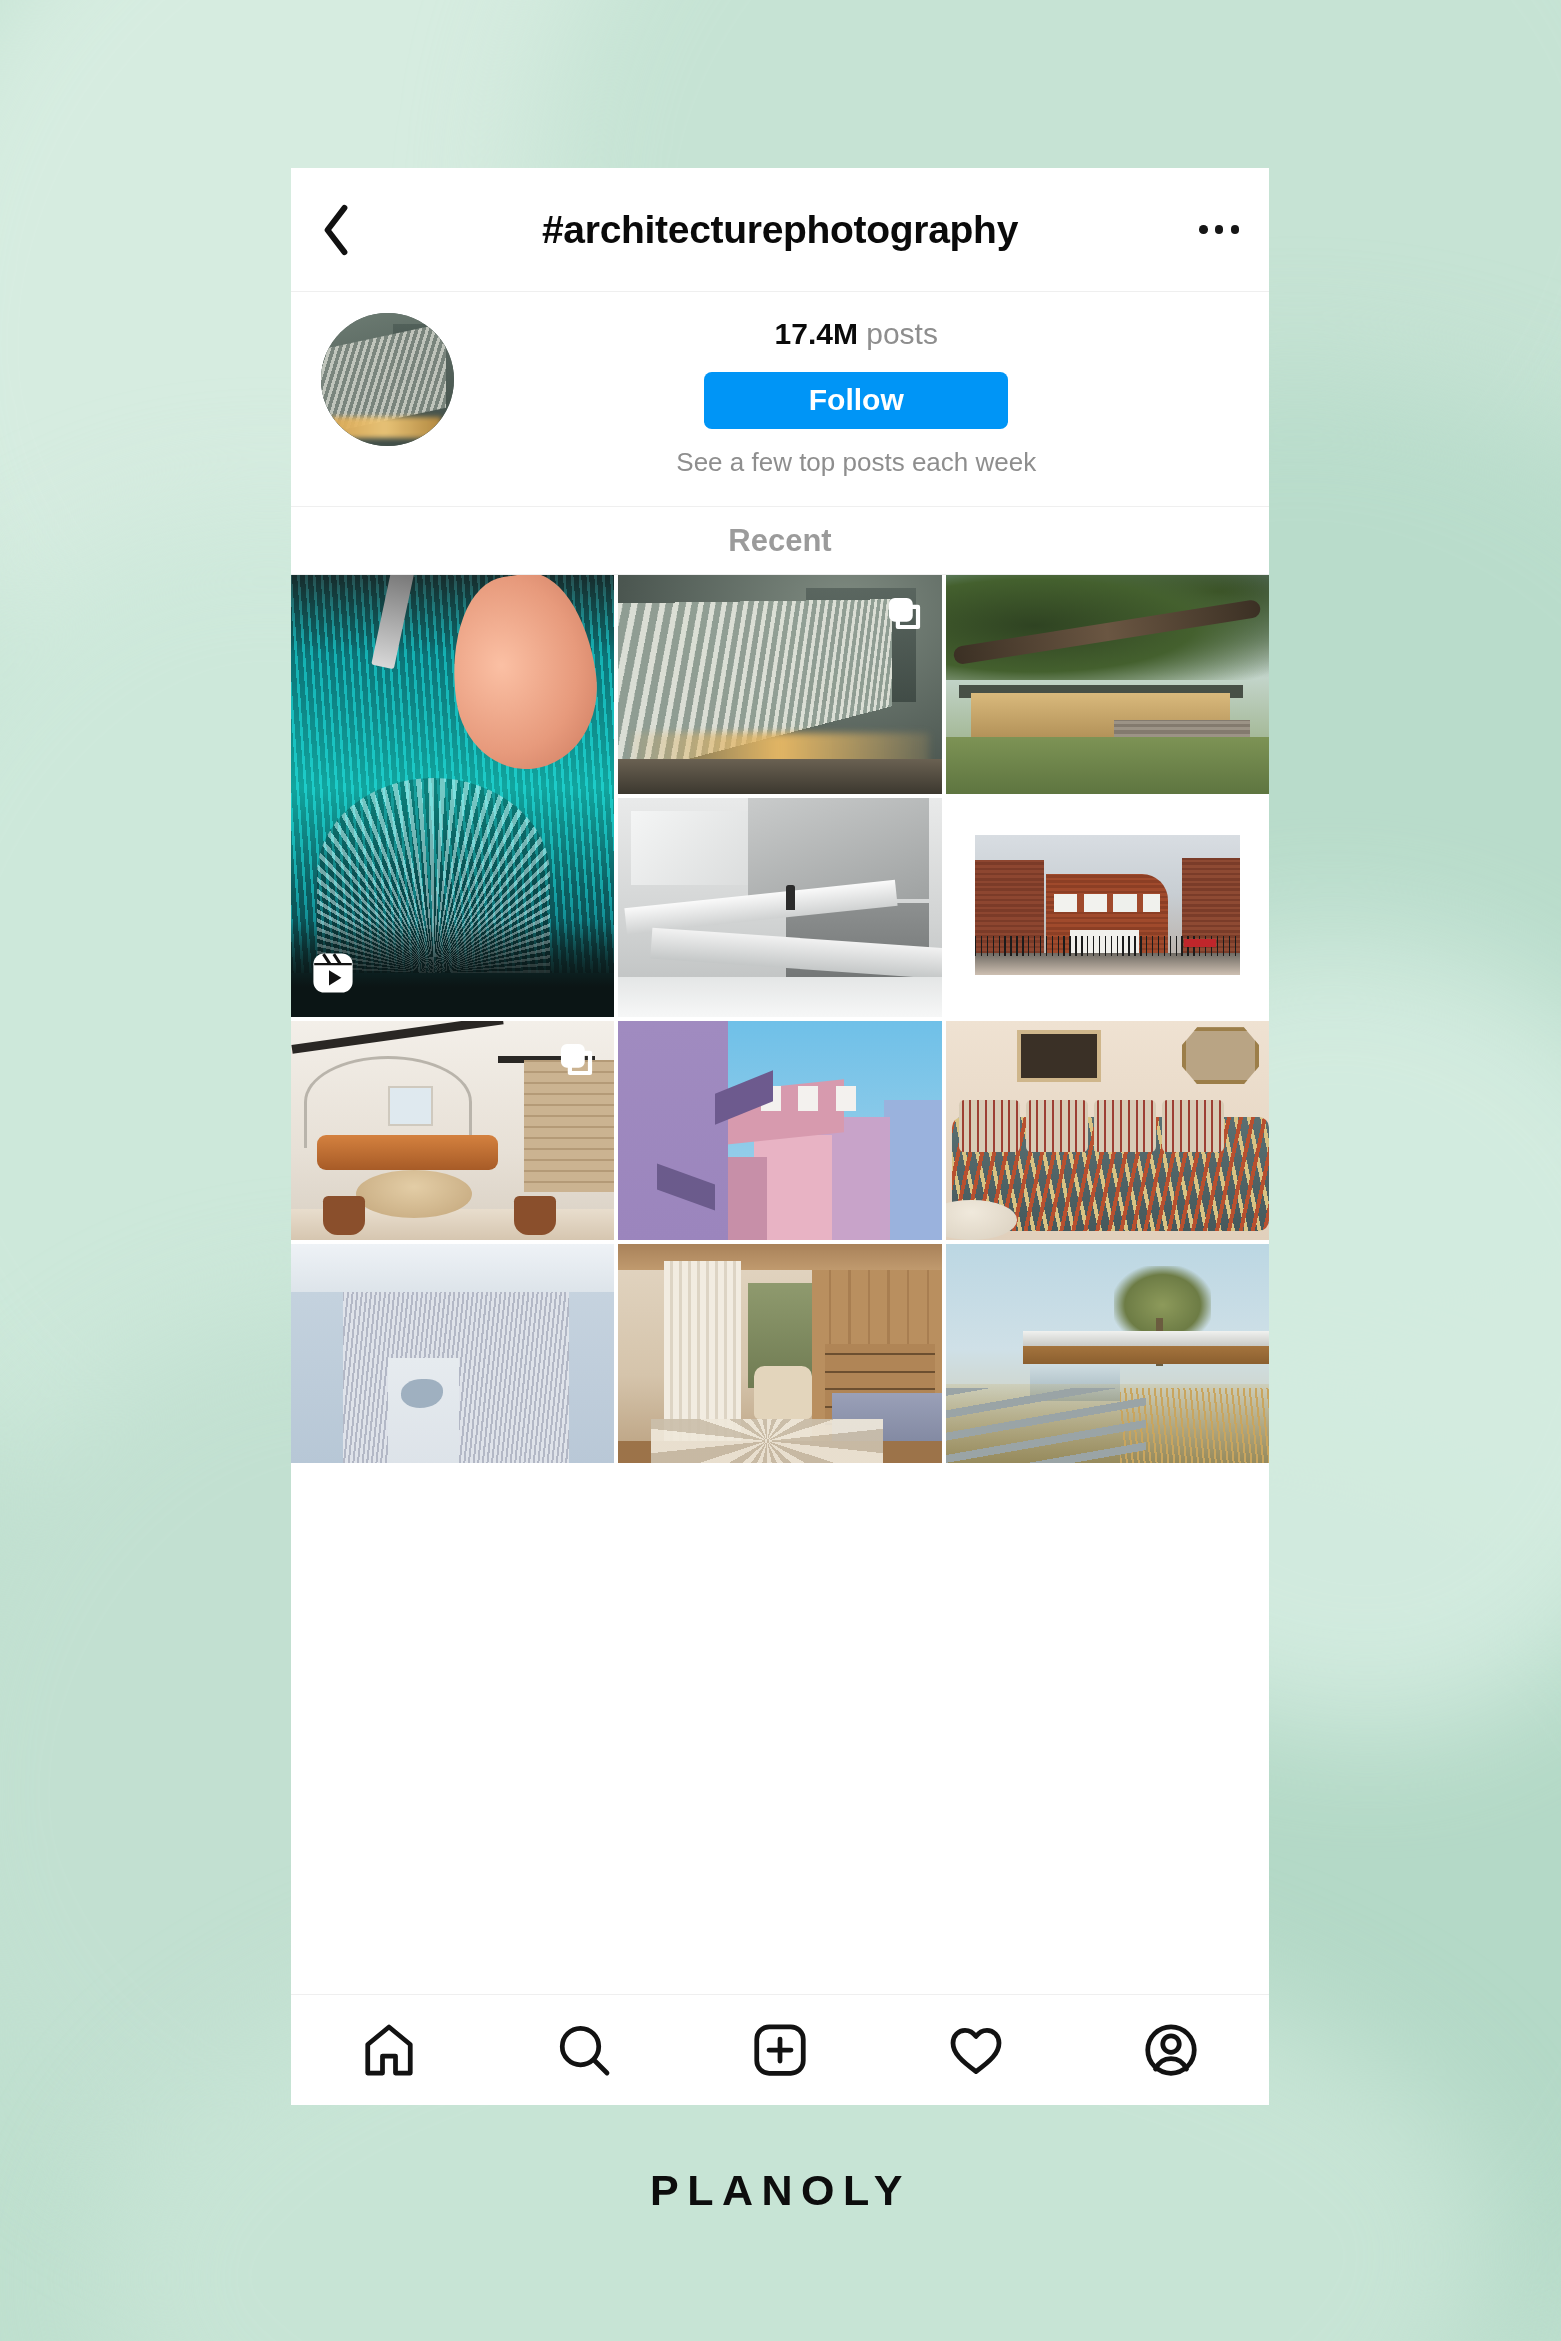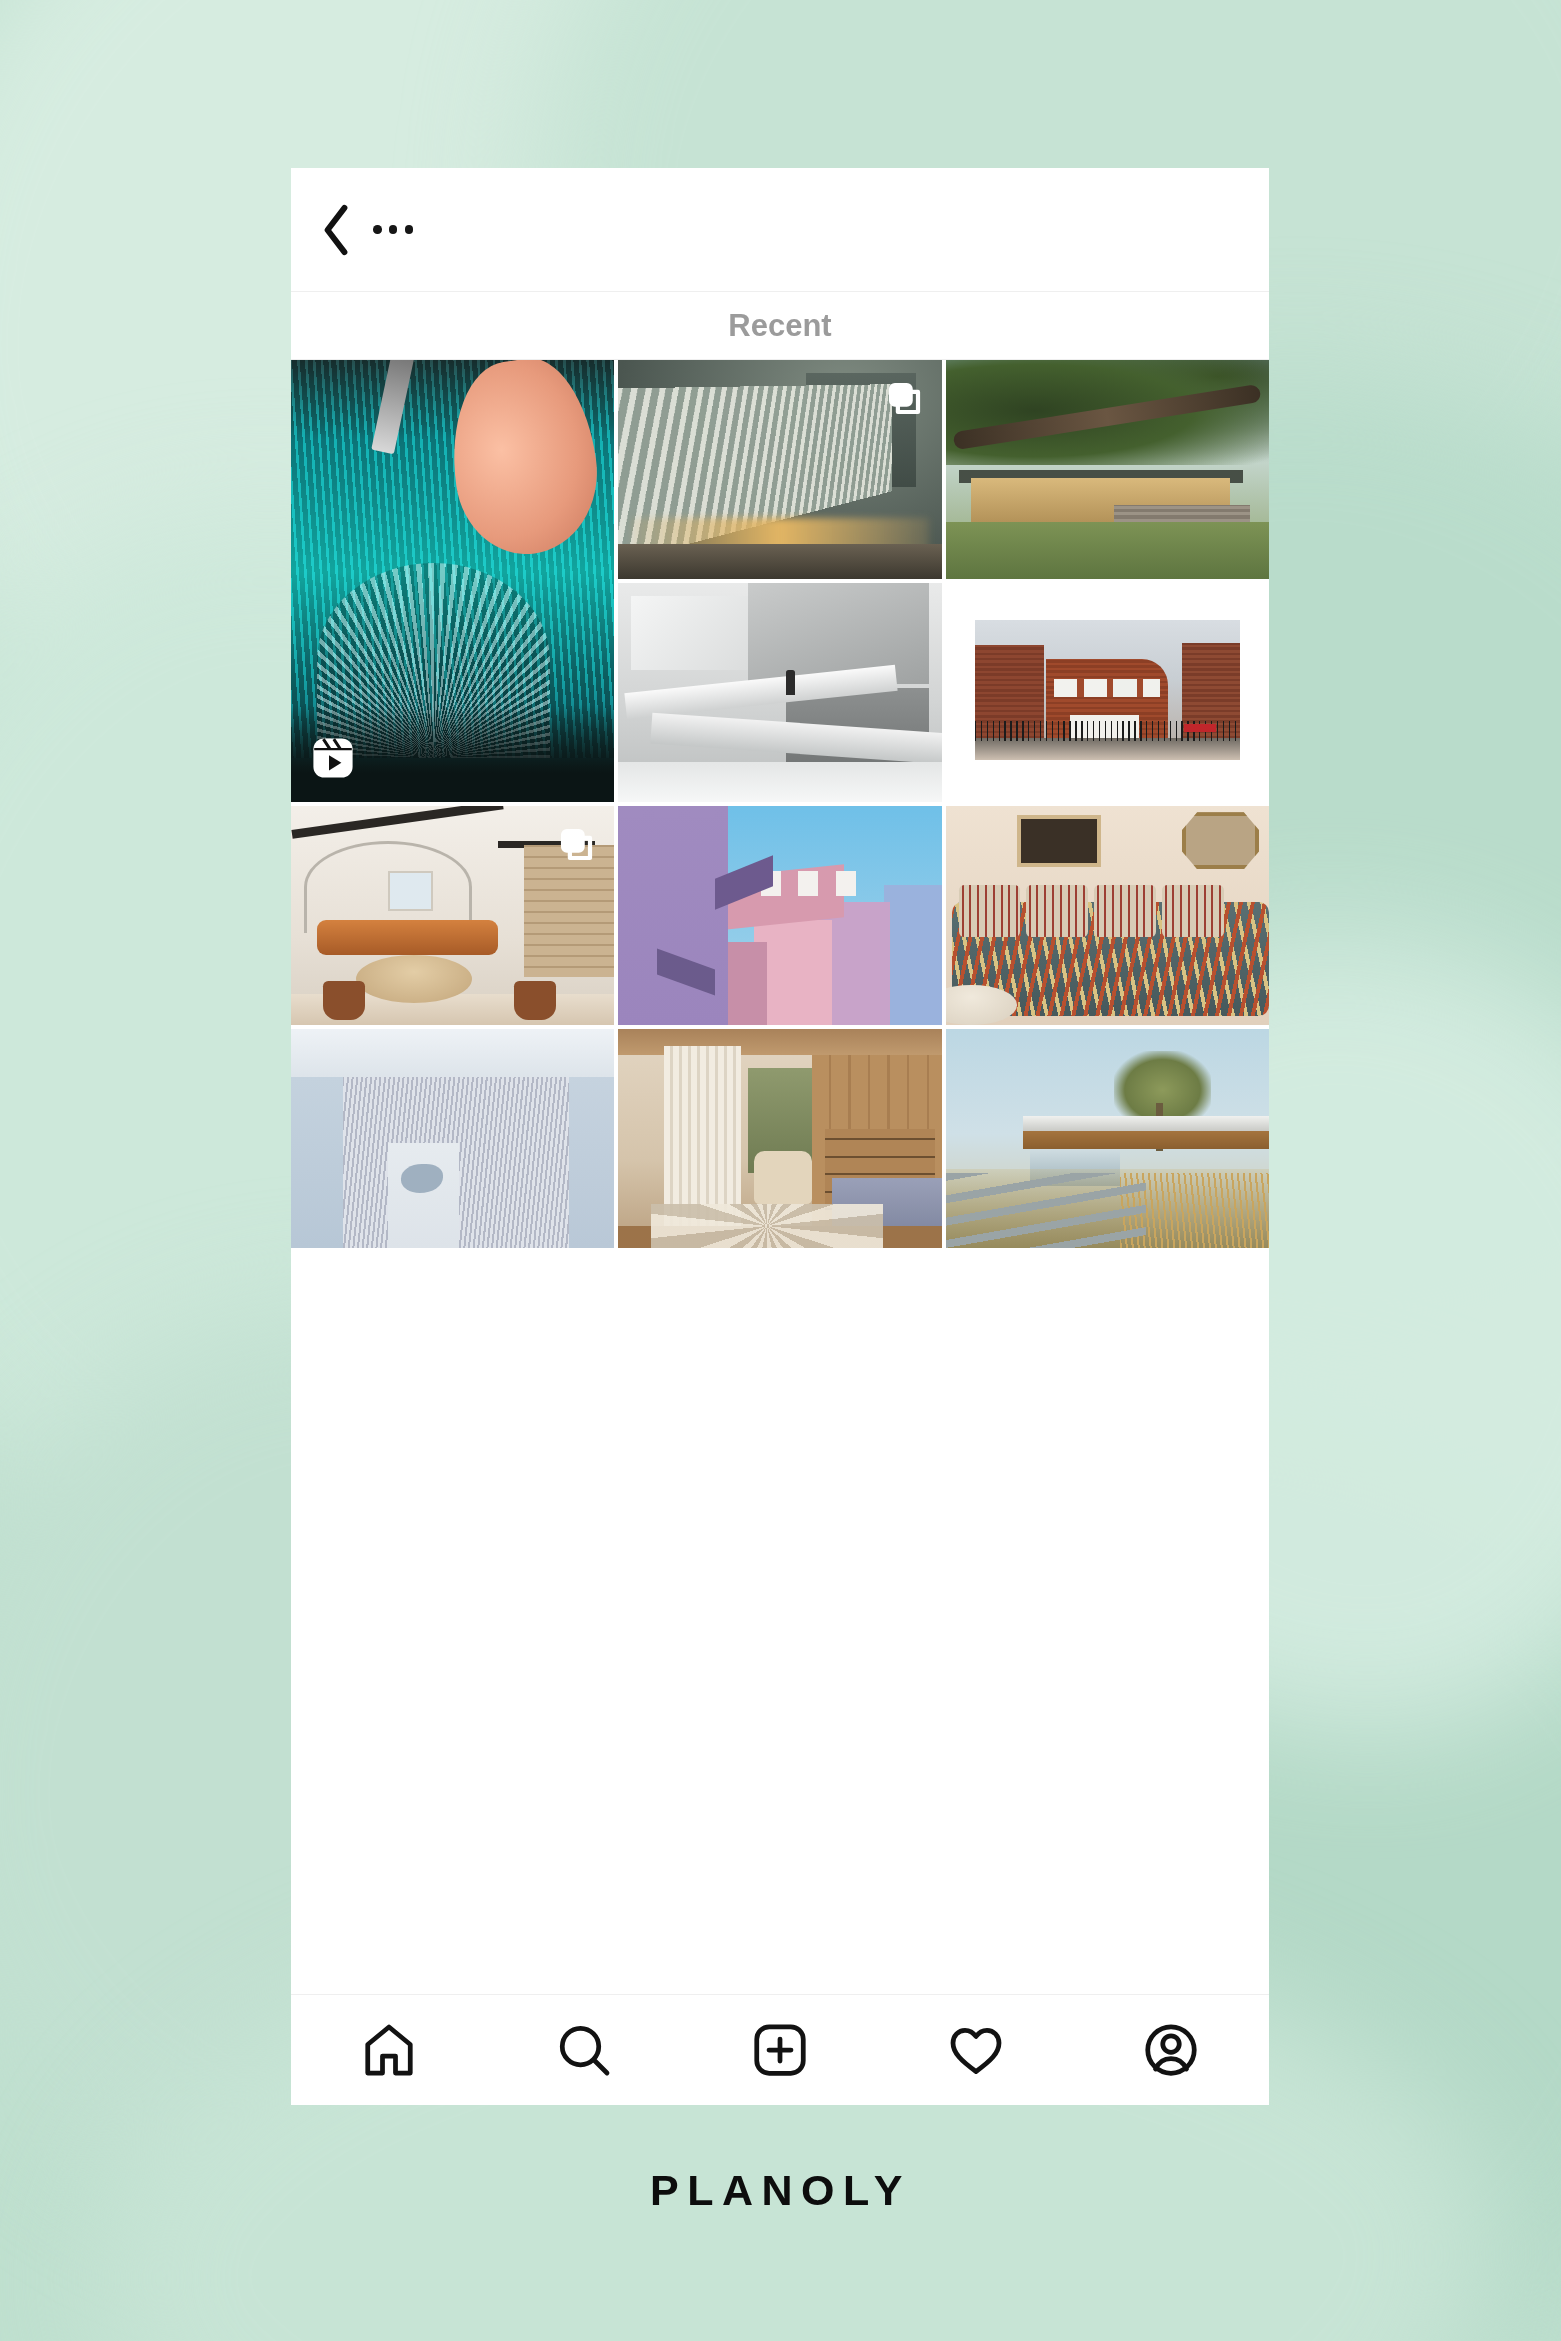--- a/index.html
+++ b/index.html
@@ -368,29 +368,46 @@
 </div>
 
 <div id="phone">
 
   <div class="topbar">
     <div class="back-btn">
       <svg width="30" height="52" viewBox="0 0 46 80">
         <polyline points="36,6 10,40 36,74" fill="none" stroke="#111" stroke-width="9" stroke-linecap="round" stroke-linejoin="round"></polyline>
       </svg>
     </div>
+    <div class="topbar-title">#architecturephotography</div>
     <div class="more-btn">
       <span class="dots">
           <i></i>
           <i></i>
           <i></i>
         </span>
     </div>
   </div>
 
+  <div class="profile">
+    <div class="avatar">
+      <div class="av-sky"></div>
+        <div class="av-tower"></div>
+      <div class="av-build"></div>
+        <div class="av-lights"></div>
+    </div>
+    <div class="profile-right">
+      <div class="posts-line">
+        <b>17.4M</b>
+        <span>posts</span>
+      </div>
+      <div class="follow-btn">Follow</div>
+      <div class="sub-note">See a few top posts each week</div>
+    </div>
+  </div>
 
   <div class="tabs">
     <div class="tab inactive">Recent</div>
   </div>
 
   <div class="grid">
 
     <div class="cell tall">
       <div class="ph p-teal">
         <div class="fan"></div>

